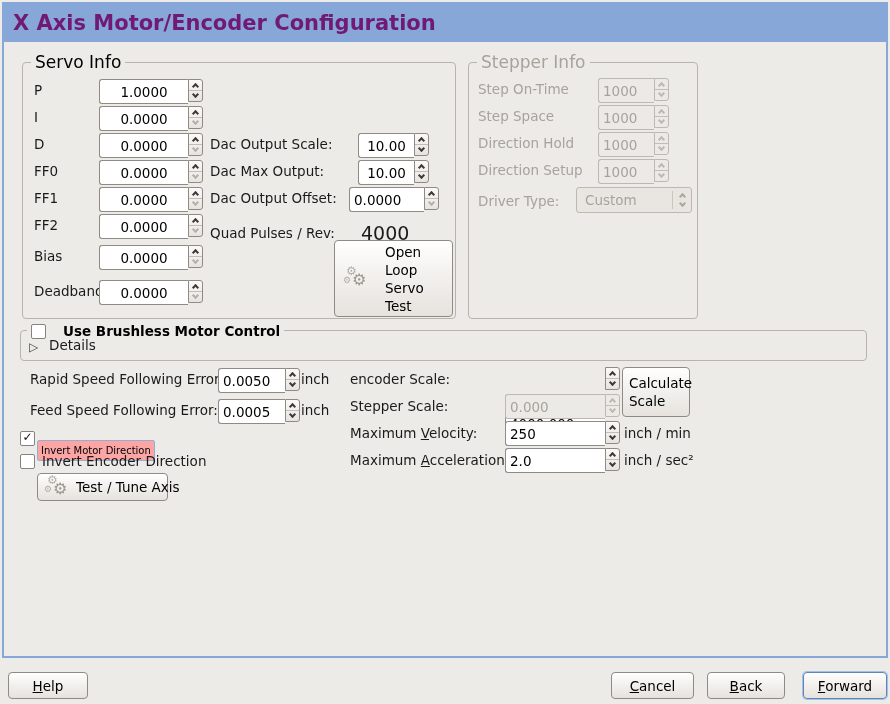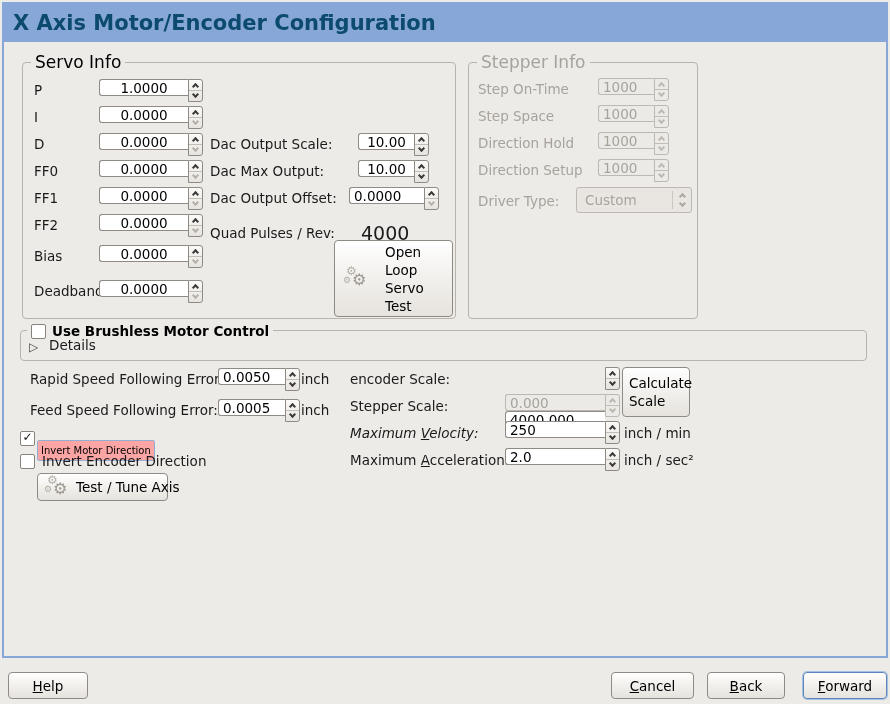--- a/index.html
+++ b/index.html
@@ -3,34 +3,34 @@
 <meta charset="utf-8">
 <style>
   html,body{margin:0;padding:0;}
   body{font-family:"DejaVu Sans","Liberation Sans",sans-serif;background:#c9c6c1;}
   .window{position:relative;width:890px;height:704px;background:#edebe7;overflow:hidden;
           outline:1px solid #d7d5d1;}
   
   .druid-frame{position:absolute;left:2px;top:2px;width:886px;height:656px;
                border:2px solid #86a7d7;box-sizing:border-box;}
   .titlebar{position:absolute;left:0;top:0;right:0;height:38px;background:#86a7d7;
-            color:#0c4a6e;font-size:21px;font-weight:bold;line-height:38px;padding-left:9px;
+            color:#701a75;font-size:21px;font-weight:bold;line-height:38px;padding-left:9px;
             white-space:nowrap;}
   
   .groupbox{position:absolute;border:1px solid #b8b4ad;border-radius:4px;box-sizing:border-box;}
   .legend{position:absolute;top:-9px;left:8px;background:#edebe7;padding:0 4px;font-size:17px;
           line-height:17px;white-space:nowrap;}
   .legend.dim{color:#a7a39c;}
   
   .lbl{position:absolute;font-size:13.5px;line-height:23px;height:23px;white-space:nowrap;color:#1a1a1a;}
   .lbl.dim{color:#a7a39c;}
   u{text-decoration:underline;}
   
   .spin{position:absolute;display:flex;height:23px;}
-  .spin input{height:17px;box-sizing:border-box;border:1px solid #8f8b84;border-right:none;
+  .spin input{height:25px;box-sizing:border-box;border:1px solid #8f8b84;border-right:none;
               border-radius:3px 0 0 3px;background:#fff;font:13.5px "DejaVu Sans","Liberation Sans",sans-serif;
               padding:0 4px;color:#000;outline:none;}
   .spin input.center{text-align:center;}
   .spinbtns{width:15px;box-sizing:border-box;border:1px solid #8f8b84;border-radius:0 3px 3px 0;
             background:linear-gradient(#fbfaf9,#e7e4df);display:flex;flex-direction:column;}
   .sb{flex:1;display:flex;align-items:center;justify-content:center;}
   .sb.low{border-top:1px solid #c2beb7;}
   .chev{width:5px;height:5px;border-left:2px solid #3c3b38;border-top:2px solid #3c3b38;box-sizing:border-box;}
   .chev.u{transform:rotate(45deg);margin-top:3px;}
   .chev.d{transform:rotate(225deg);margin-bottom:3px;}
@@ -59,21 +59,21 @@
   .gears .g2{position:absolute;left:7px;top:4px;font-size:16px;color:#9d988f;}
   .gears .g3{position:absolute;left:-2px;top:9px;font-size:9px;color:#b3afa7;}
   
   .cb{position:absolute;width:13px;height:13px;background:#fff;border:1px solid #87837c;
       border-radius:2px;font-size:12px;line-height:13px;text-align:center;color:#111;}
   .cb span{position:relative;top:-1px;font-weight:bold;}
   .hl-label{position:absolute;background:#fca5a5;border:1px solid #93aed3;border-radius:2px;
             font-size:10px;line-height:19px;padding:0 3px;white-space:nowrap;margin-top:12px;}
   .expander-arrow{position:absolute;font-size:12px;color:#444;line-height:14px;}
   .static-val{position:absolute;font-size:19px;line-height:23px;white-space:nowrap;color:#1a1a1a;}
-  .brushless-head{position:absolute;left:6px;top:-10px;display:flex;align-items:center;gap:6px;
+  .brushless-head{position:absolute;left:6px;top:-10px;display:flex;align-items:center;gap:17px;
                   background:#edebe7;padding:0 4px;height:20px;}
   .brushless-head .cbx{position:relative;width:13px;height:13px;background:#fff;
                        border:1px solid #87837c;border-radius:2px;}
   .brushless-head .btxt{font-size:13.5px;font-weight:bold;white-space:nowrap;}
 </style>
 </head>
 <body>
 
 <div class="window">
 
@@ -378,21 +378,21 @@
     <div class="spinbtns">
         <div class="sb">
           <i class="chev u"></i>
         </div>
         <div class="sb low">
           <i class="chev d"></i>
         </div>
       </div>
   </div>
 
-  <span class="lbl" style="left:350px;top:422px;font-style:italic;"><span>Maximum </span><u>V</u><span>elocity:</span></span>
+  <span class="lbl" style="left:350px;top:422px;"><span>Maximum </span><u>V</u><span>elocity:</span></span>
   <div class="spin" style="left:505px;top:421px;">
     <input style="width: 100px;" value="250">
     <div class="spinbtns">
         <div class="sb">
           <i class="chev u"></i>
         </div>
         <div class="sb low">
           <i class="chev d"></i>
         </div>
       </div>

